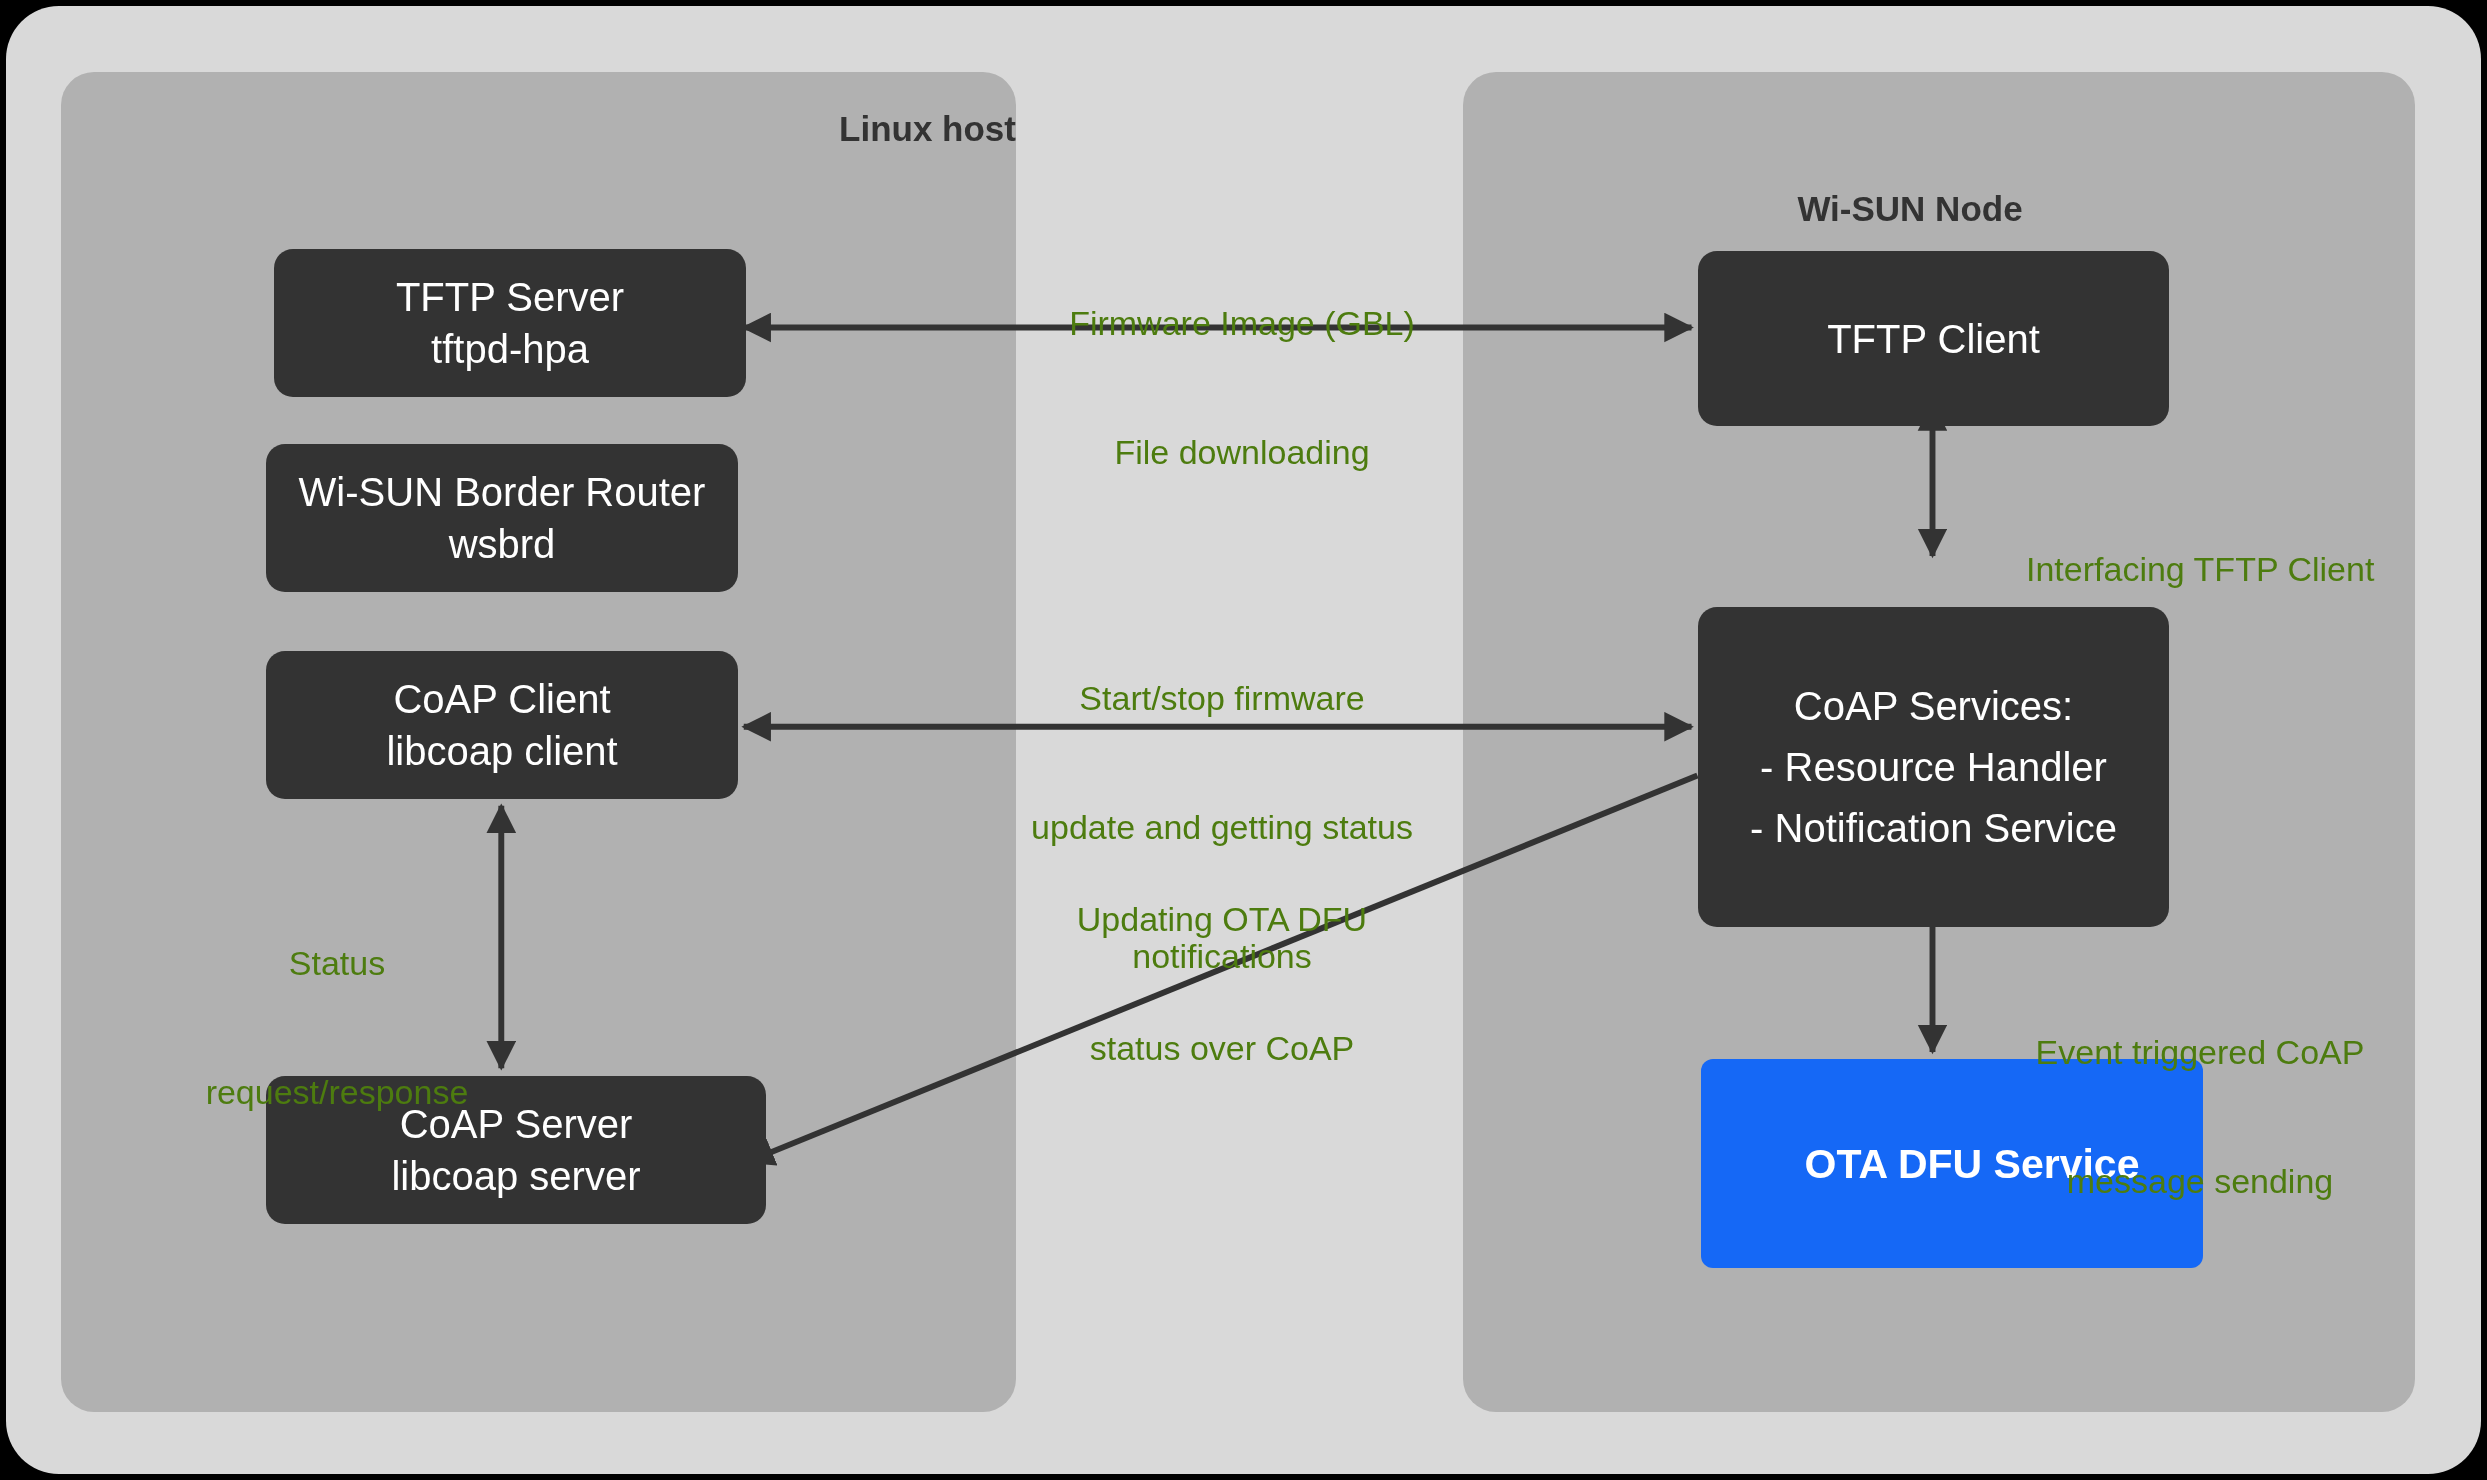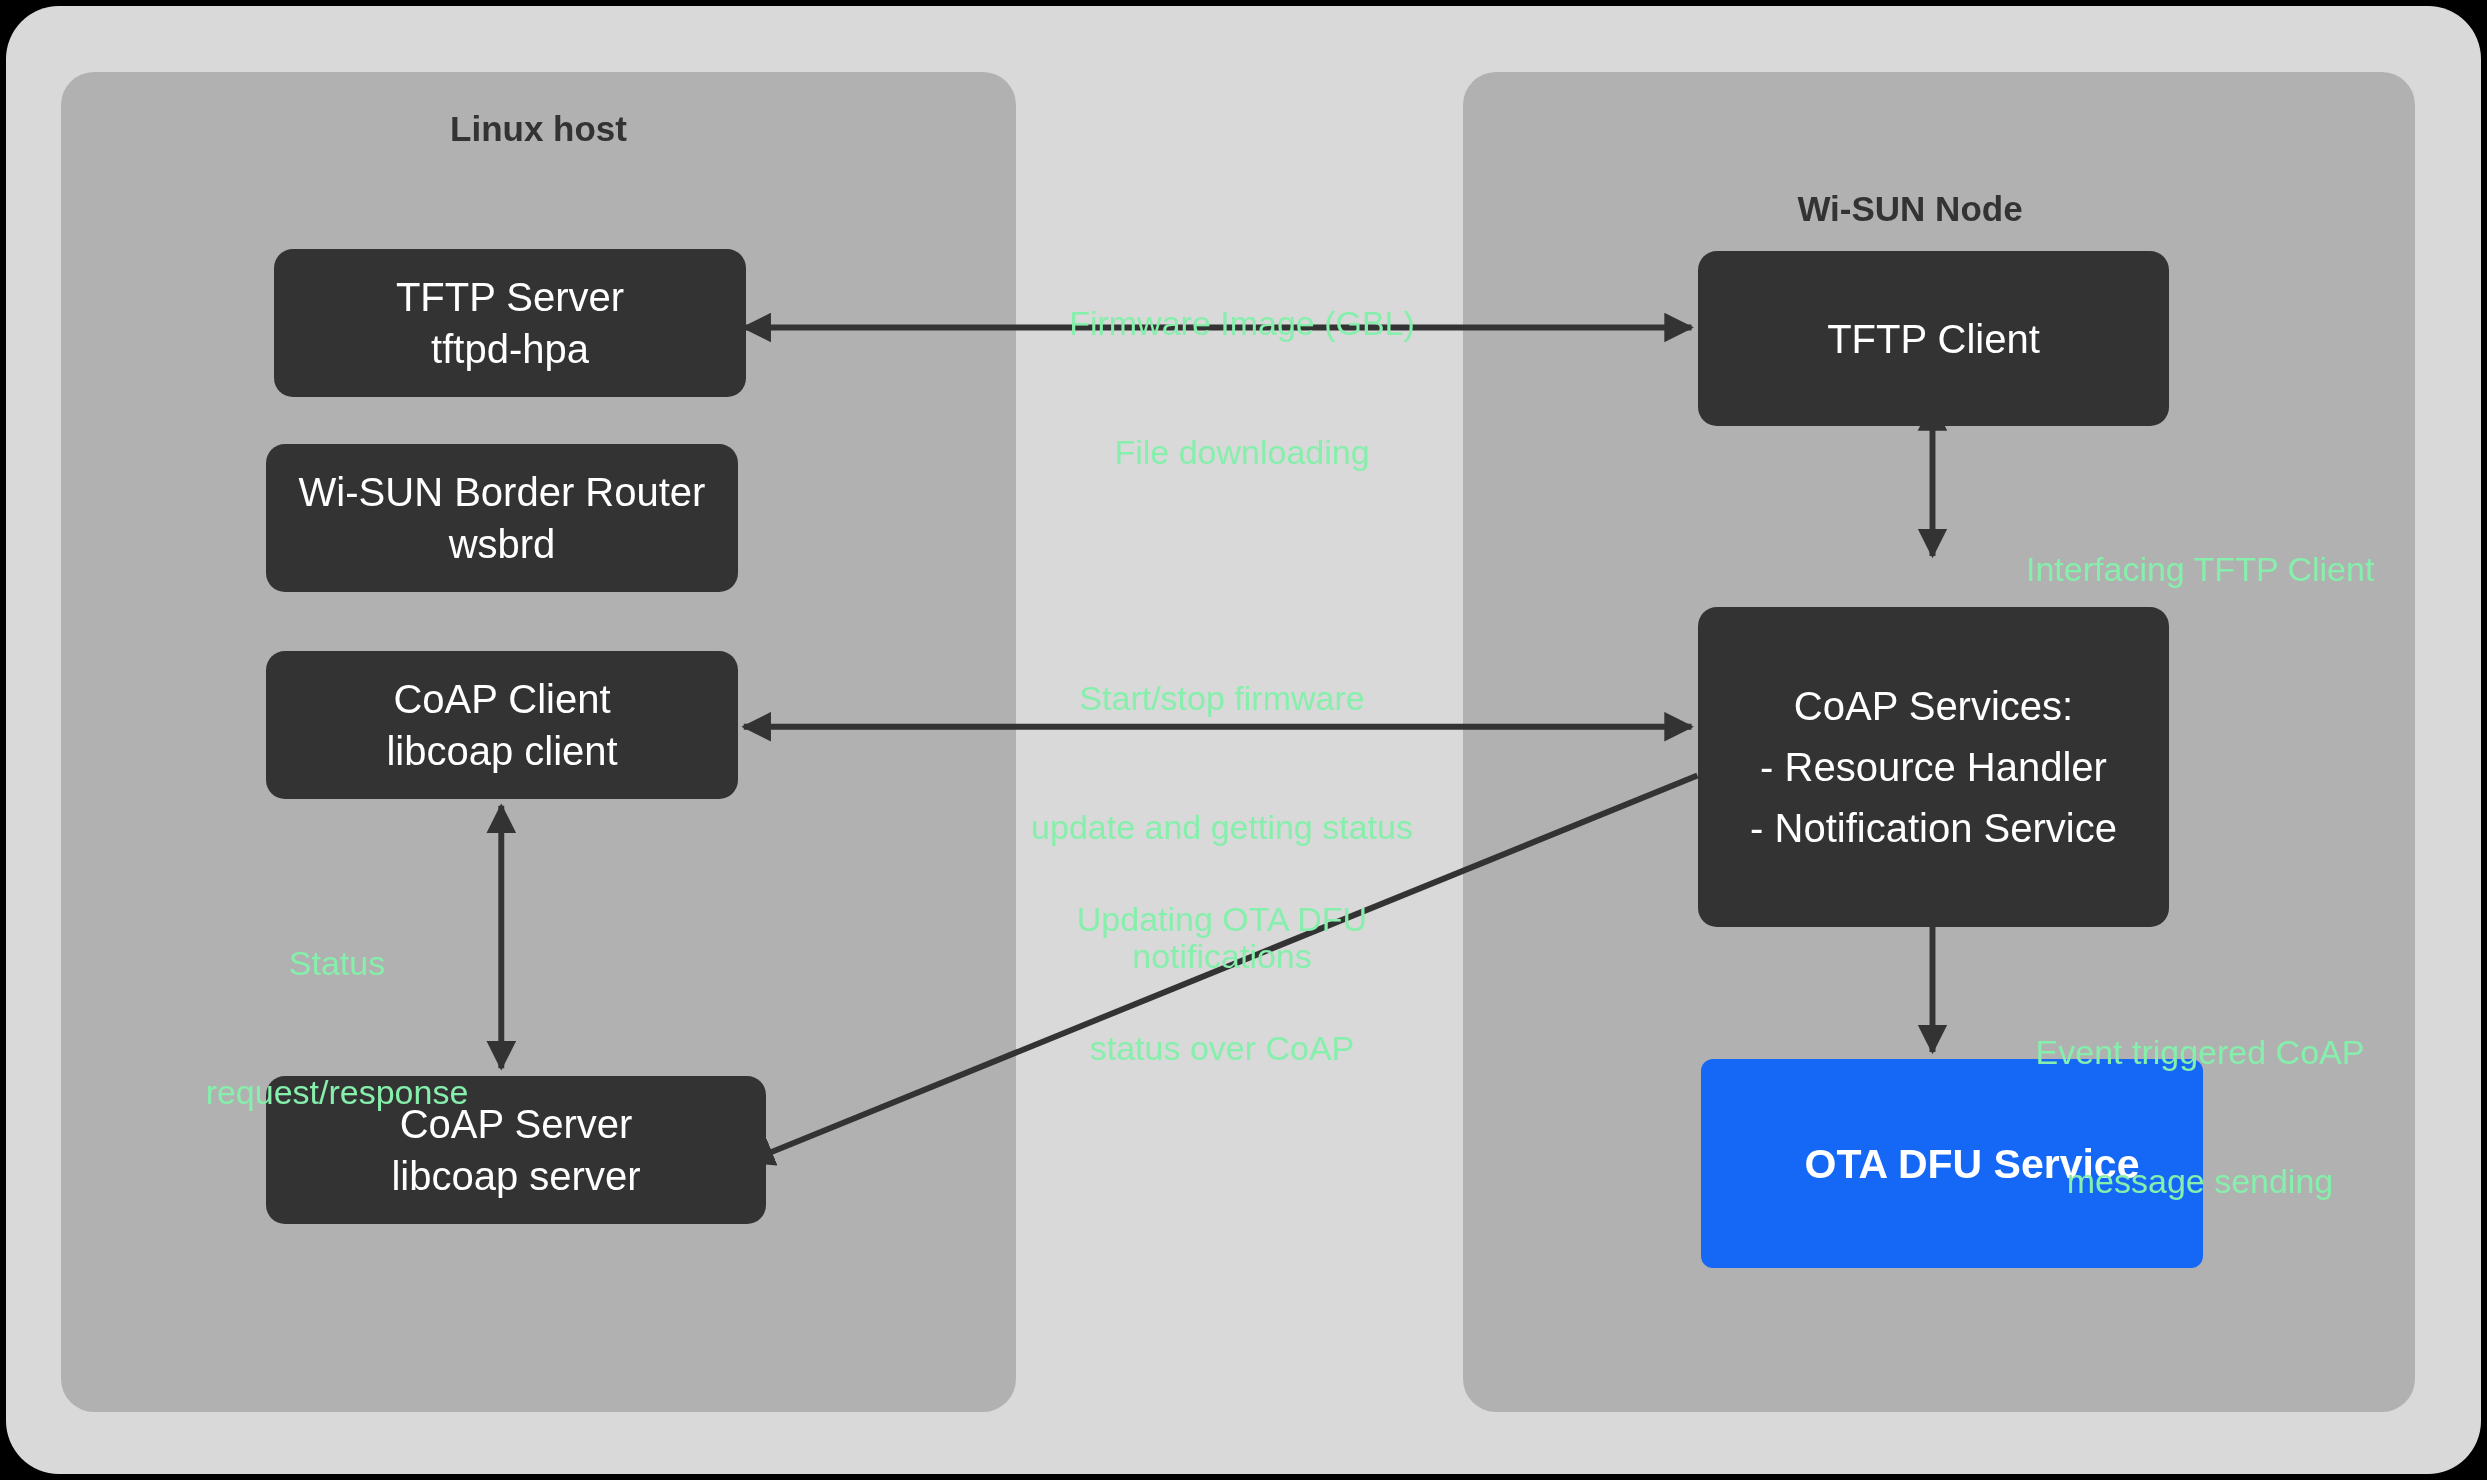--- a/index.html
+++ b/index.html
@@ -48,21 +48,21 @@
   .node.services { line-height: 61px; }
   .node.blue {
     background: #1568f6;
     border-radius: 12px;
     font-weight: bold;
     font-size: 41px;
     padding-left: 40px;
   }
   .flow-label {
     position: absolute;
-    color: #86efac;
+    color: #4d7c0f;
     font-size: 34px;
     line-height: 43px;
     text-align: center;
     white-space: pre;
   }
   .flow-label.left-align { text-align: left; }
   #arrow-layer {
     position: absolute;
     left: 0; top: 0;
     width: 2487px; height: 1480px;
@@ -71,21 +71,21 @@
   .line-span { display: block; }
 </style>
 </head>
 <body>
 
 <div id="canvas">
 
   <div class="panel" style="left:55px; top:66px; width:955px; height:1340px;"></div>
   <div class="panel" style="left:1457px; top:66px; width:952px; height:1340px;"></div>
 
-  <div class="panel-title" style="left:55px; top:101px; width:955px;">Linux host</div>
+  <div class="panel-title" style="left:55px; top:101px; width:955px;text-align:right;">Linux host</div>
 
   <div class="panel-title" style="left:1428px; top:95px; width:952px;">
     <span class="line-span">Wi-SUN Node</span>
     <span class="line-span">EFR32xg25/28</span>
   </div>
 
 </div>
 
 <svg id="arrow-layer" viewBox="0 0 3364 2002" xmlns="http://www.w3.org/2000/svg">
   <defs>

